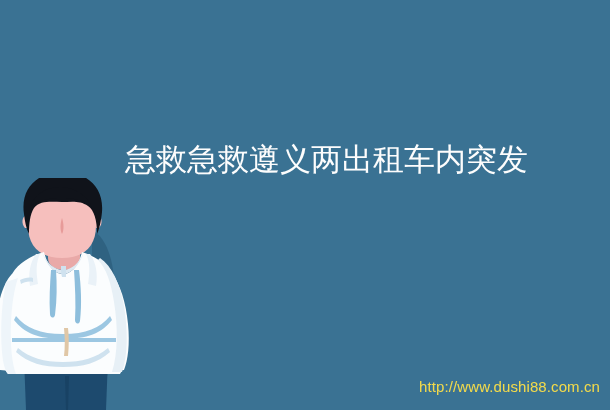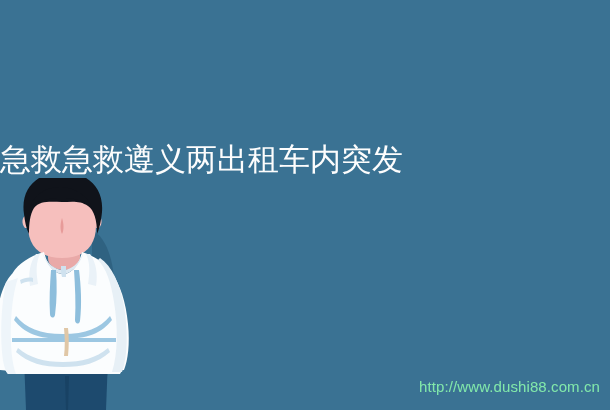--- a/index.html
+++ b/index.html
@@ -15,37 +15,37 @@
     background: #3a7293;
     font-family: "Liberation Sans", sans-serif;
   }
 
   
   #headline {
     position: absolute;
     left: 0;
     top: 139px;
     width: 610px;
-    text-align: left;
+    text-align: right;
     padding-right: 82px;
     box-sizing: border-box;
     color: #fdfdfd;
     font-family: "DejaVu Sans", "Liberation Sans", sans-serif;
     font-size: 31px;
     line-height: 40px;
     letter-spacing: 0px;
     white-space: nowrap;
   }
 
   
   #watermark {
     position: absolute;
     right: 10px;
     bottom: 14px;
-    color: #86efac;
+    color: #fde047;
     font-family: "Liberation Sans", sans-serif;
     font-size: 15px;
     line-height: 18px;
     letter-spacing: 0.1px;
     opacity: 0.95;
     white-space: nowrap;
   }
 
   
   #figure {

